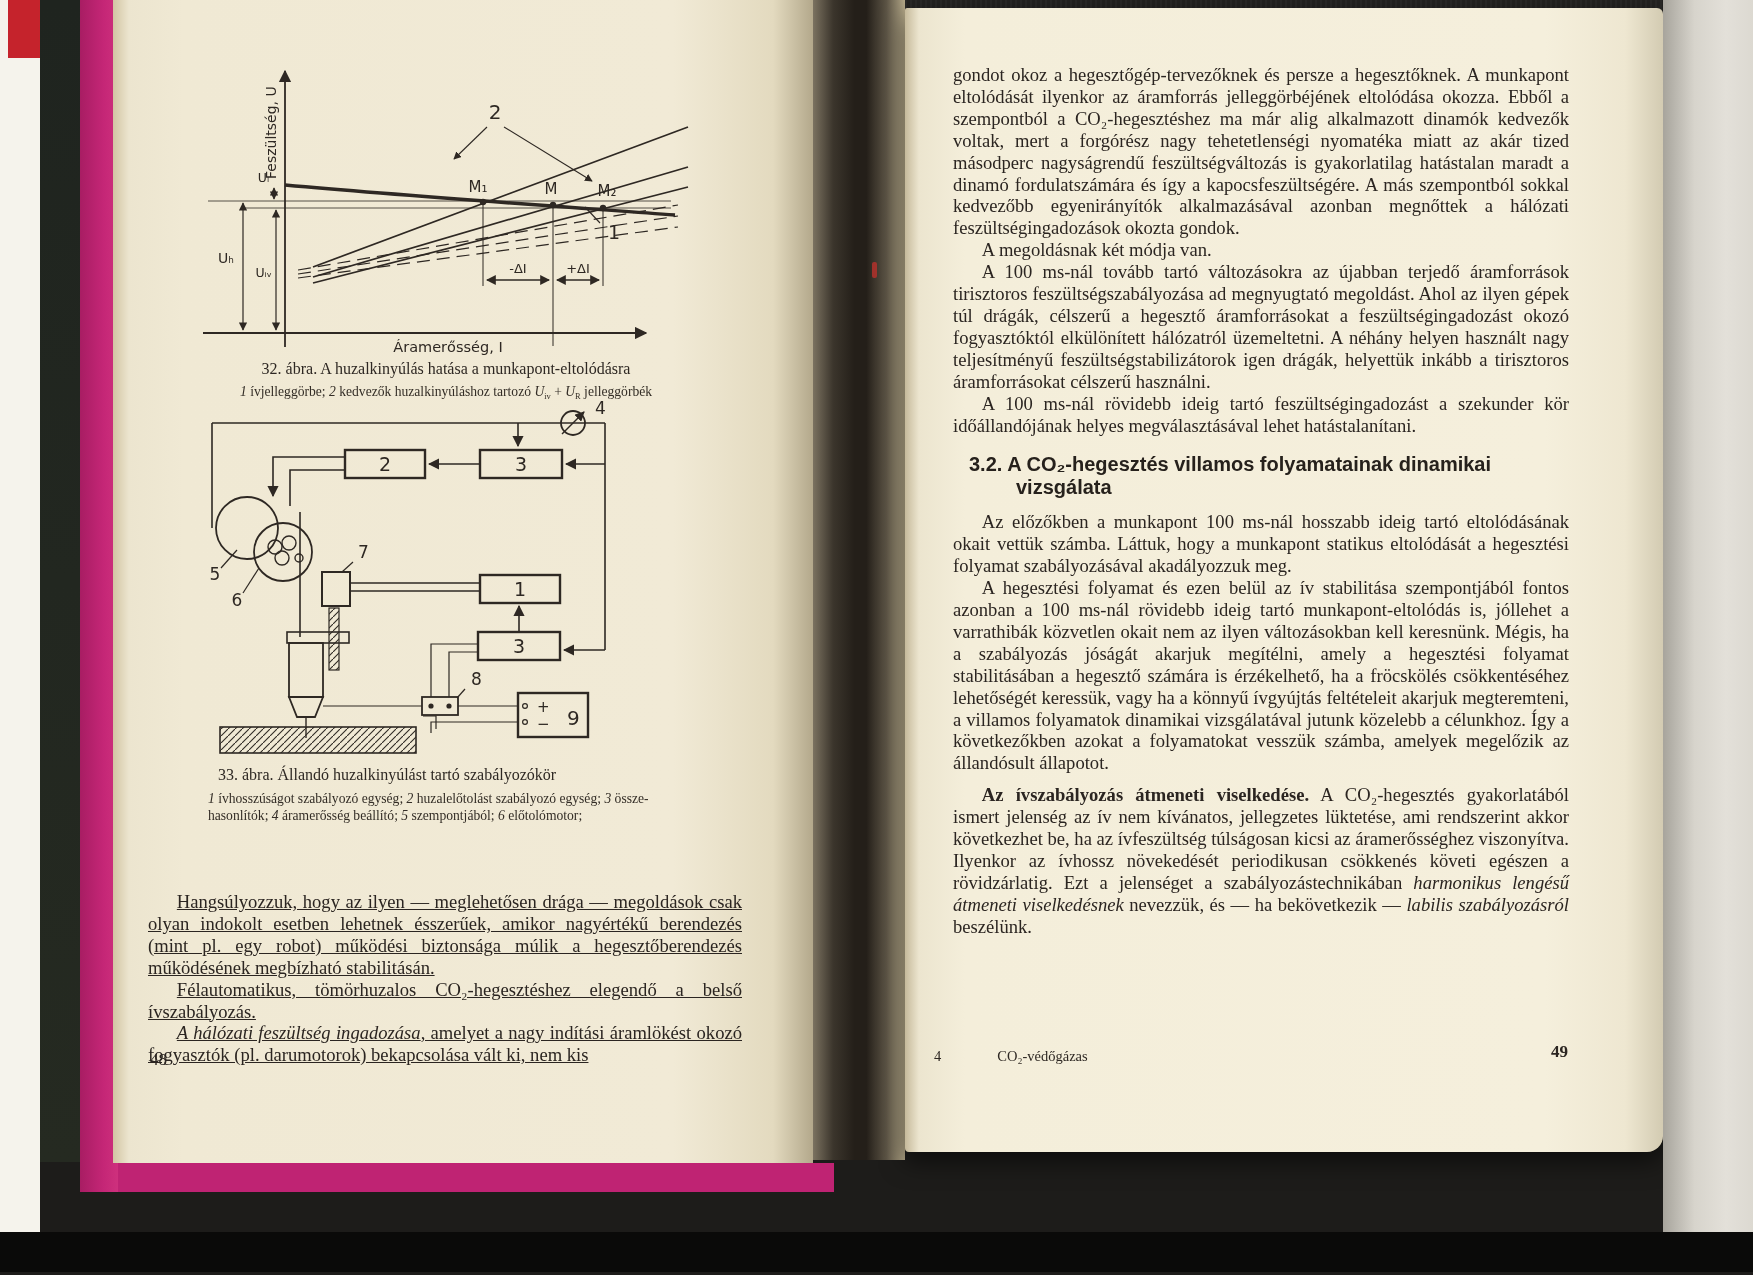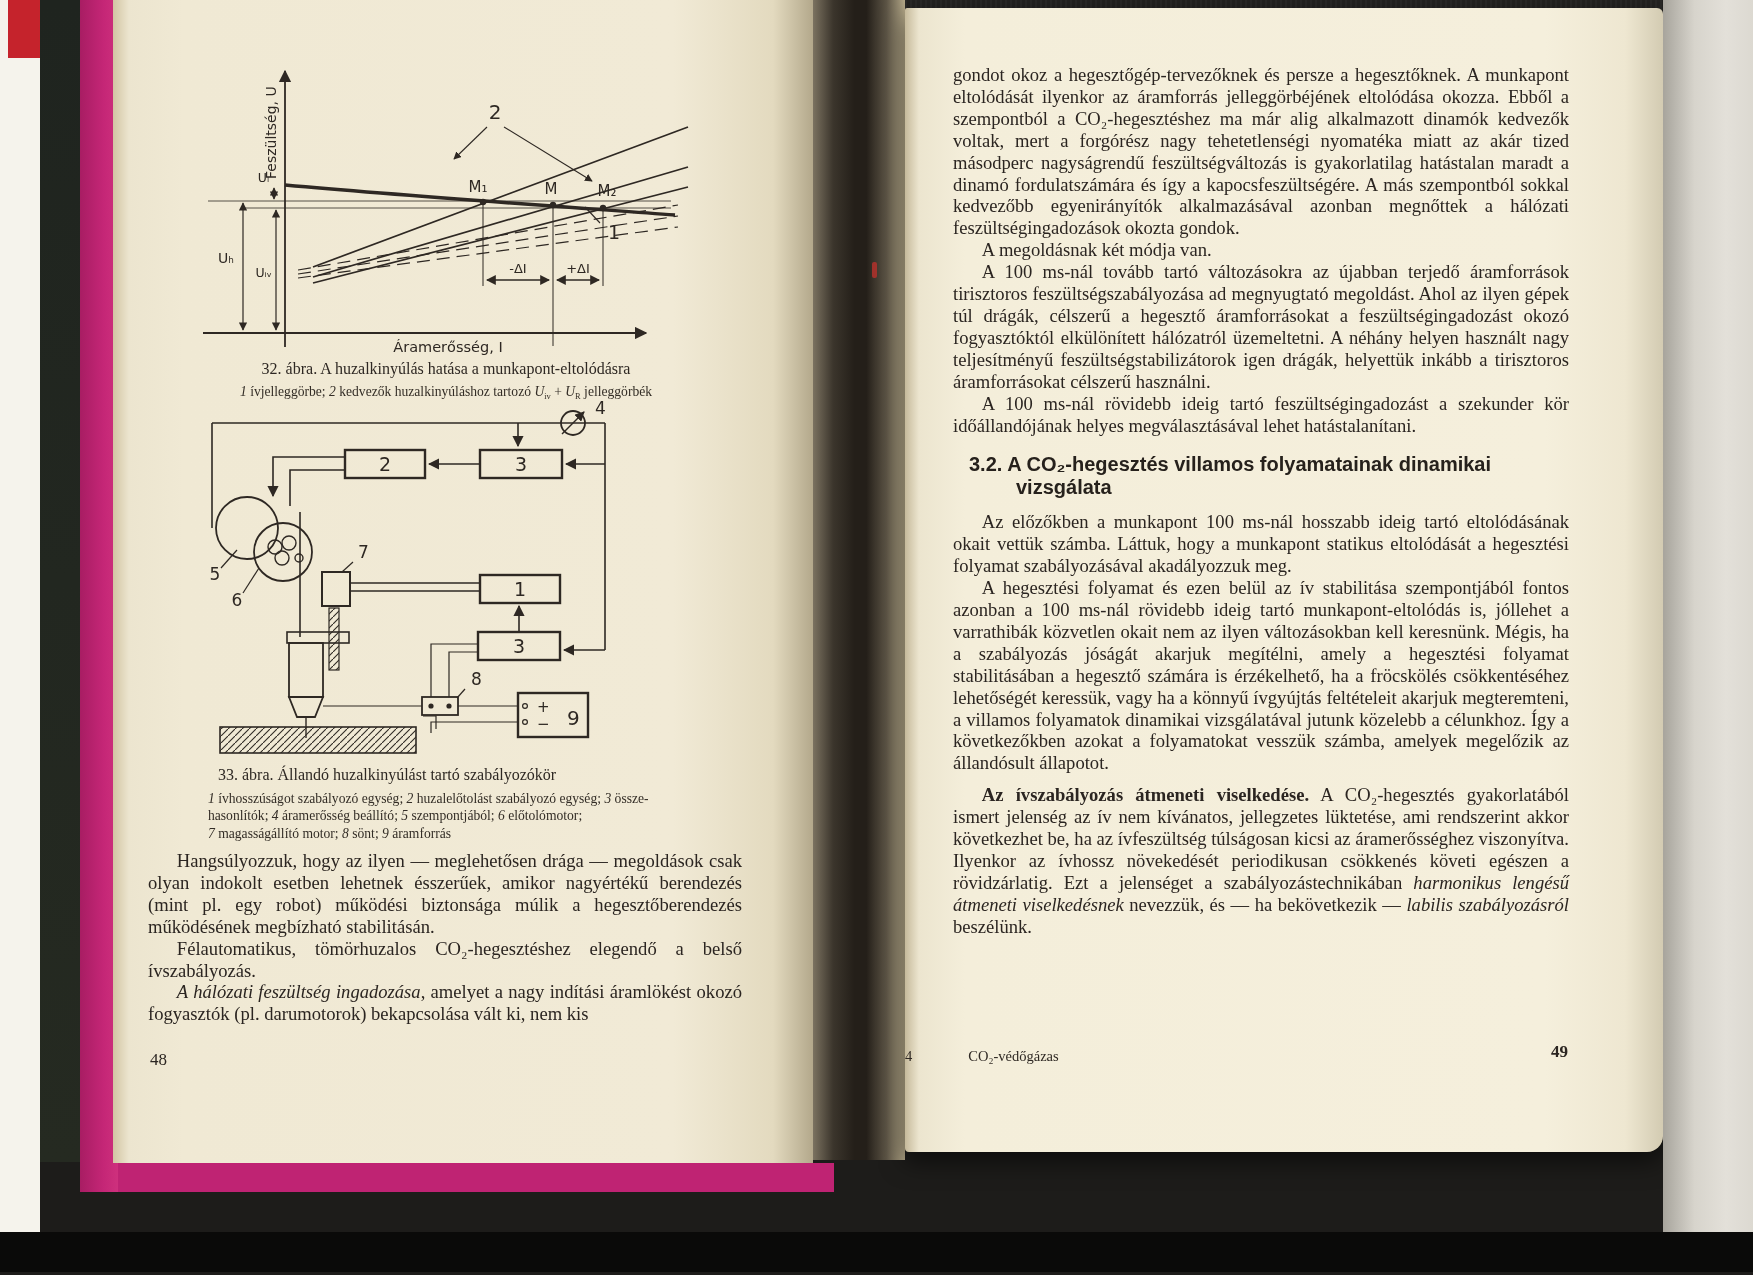--- a/index.html
+++ b/index.html
@@ -37,21 +37,21 @@
   .cap-center{text-align:center;}
   .legend{font-size:13.6px;line-height:17.4px;color:#332d26;}
   .legend em{font-style:italic;}
   .legend-center{text-align:center;}
 
   .heading{font-family:"Liberation Sans","DejaVu Sans",sans-serif;font-weight:bold;
            font-size:20px;line-height:23px;color:#26211c;margin:17px 0 12px 16px;}
   .heading .h2line{margin-left:47px;}
 
   .pagenum{font-size:17px;color:#2b2521;}
-  .footer-right{font-size:14.5px;color:#2e2823;}
+  .footer-right{font-size:14.5px;color:#2e2823;padding-left:29px;}
   .footer-right .ft{margin-left:56px;}
 
   svg text{fill:#2e2823;font-family:"DejaVu Sans","Liberation Sans",sans-serif;}
   svg .ln{stroke:#2e2823;fill:none;}
 </style>
 </head>
 <body>
 
 <div class="screen">
 
@@ -205,24 +205,23 @@
     <circle class="ln" cx="360" cy="322" r="2.4" stroke-width="1.2"></circle>
     <text x="372" y="312" font-size="15">+</text>
     <text x="372" y="329" font-size="15">−</text>
     <text x="402" y="325" font-size="20">9</text>
   </svg>
 
   <div class="content cap" style="left:218px;top:766px;width:540px;">33. ábra. Állandó huzalkinyúlást tartó szabályozókör</div>
   <div class="content legend" style="left:208px;top:790px;width:560px;">
     <div><em>1</em><span> ívhosszúságot szabályozó egység; </span><em>2</em><span> huzalelőtolást szabályozó egység; </span><em>3</em><span> össze-</span></div>
     <div><span>hasonlítók; </span><em>4</em><span> áramerősség beállító; </span><em>5</em><span> szempontjából; </span><em>6</em><span> előtolómotor;</span></div>
-    <div><em>7</em><span> magasságállító motor; </span><em>8</em><span> sönt; </span><em>9</em><span> áramforrás</span></div>
-  </div>
-
-  <div class="content" style="left:148px;top:850px;width:594px;">
+  </div>
+
+  <div class="content" style="left:148px;top:891px;width:594px;text-decoration:underline;">
     <p class="para"><span>Hangsúlyozzuk, hogy az ilyen — meglehetősen drága — megoldások csak olyan indokolt esetben lehetnek ésszerűek, amikor nagyértékű berendezés (mint pl. egy robot) működési biztonsága múlik a hegesztőberendezés működésének megbízható stabilitásán.</span></p>
     <p class="para"><span>Félautomatikus, tömörhuzalos CO₂-hegesztéshez elegendő a belső ívszabályozás.</span></p>
     <p class="para"><em>A hálózati feszültség ingadozása</em><span>, amelyet a nagy indítási áramlökést okozó fogyasztók (pl. darumotorok) bekapcsolása vált ki, nem kis</span></p>
   </div>
   <div class="content pagenum" style="left:150px;top:1050px;">48</div>
 
   <div class="content" style="left:953px;top:64px;width:616px;">
     <p class="para noindent"><span>gondot okoz a hegesztőgép-tervezőknek és persze a hegesztőknek. A munkapont eltolódását ilyenkor az áramforrás jelleggörbéjének eltolódása okozza. Ebből a szempontból a CO₂-hegesztéshez ma már alig alkalmazott dinamók kedvezők voltak, mert a forgórész nagy tehetetlenségi nyomatéka miatt az akár tized másodperc nagyságrendű feszültségváltozás is gyakorlatilag hatástalan maradt a dinamó fordulatszámára és így a kapocsfeszültségére. A más szempontból sokkal kedvezőbb egyenirányítók alkalmazásával azonban megnőttek a hálózati feszültségingadozások okozta gondok.</span></p>
     <p class="para"><span>A megoldásnak két módja van.</span></p>
     <p class="para"><span>A 100 ms-nál tovább tartó változásokra az újabban terjedő áramforrások tirisztoros feszültségszabályozása ad megnyugtató megoldást. Ahol az ilyen gépek túl drágák, célszerű a hegesztő áramforrásokat a feszültségingadozást okozó fogyasztóktól elkülönített hálózatról üzemeltetni. A néhány helyen használt nagy teljesítményű feszültségstabilizátorok igen drágák, helyettük inkább a tirisztoros áramforrásokat célszerű használni.</span></p>

